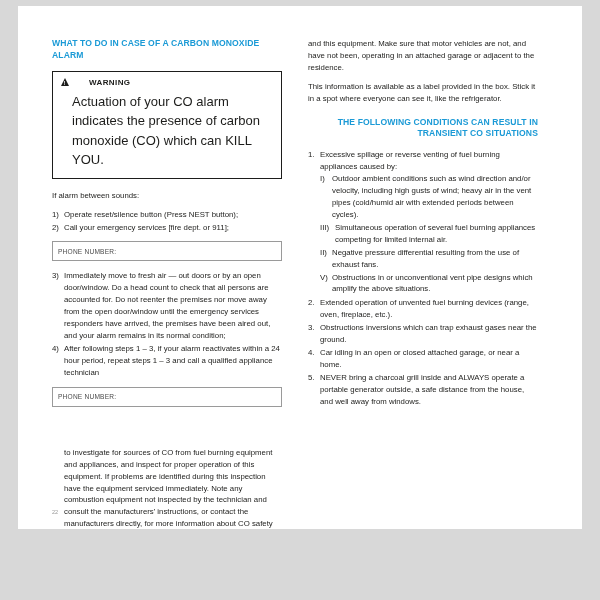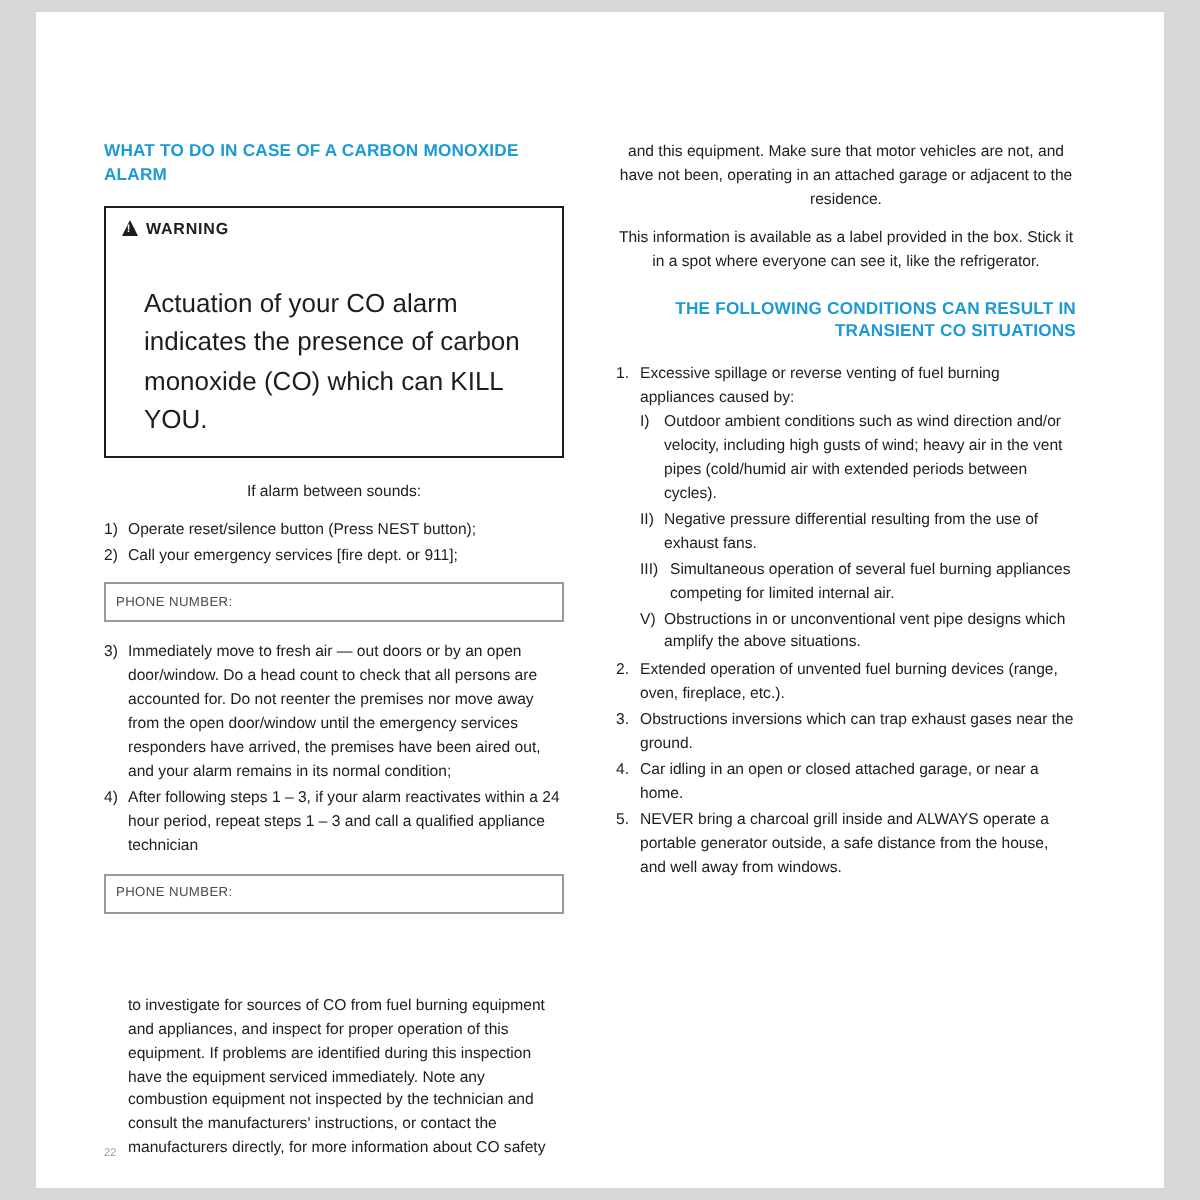--- a/index.html
+++ b/index.html
@@ -10,24 +10,24 @@
     width: 600px;
     height: 600px;
     background: #d8d8d8;
     font-family: "Liberation Sans", sans-serif;
   }
   .page {
     position: absolute;
     left: 18px;
     top: 6px;
     width: 564px;
-    height: 588px;
+    height: 523px;
     background: #ffffff;
     box-sizing: border-box;
-    padding: 64px 34px 20px 34px;
+    padding: 32px 34px 20px 34px;
     overflow: hidden;
   }
   .cols {
     display: flex;
     gap: 26px;
     height: 500px;
   }
   .col {
     width: 230px;
     position: relative;
@@ -47,22 +47,22 @@
     color: #1d1d1b;
   }
   .warning-box {
     border: 1px solid #1d1d1b;
     padding: 6px 8px 8px 8px;
     margin: 0 0 11px 0;
   }
   .warning-head {
     display: flex;
     align-items: center;
-    gap: 4px;
-    margin-bottom: 23px;
+    gap: 20px;
+    margin-bottom: 5px;
   }
   .warn-tri {
     width: 0;
     height: 0;
     border-left: 4.5px solid transparent;
     border-right: 4.5px solid transparent;
     border-bottom: 8px solid #1d1d1b;
     position: relative;
   }
   .warn-tri::after {
@@ -82,21 +82,20 @@
     color: #1d1d1b;
   }
   .warning-body {
     font-size: 13px;
     line-height: 1.5;
     color: #1d1d1b;
     padding-left: 11px;
   }
   .para {
     margin: 0 0 7px 0;
-    text-align: center;
   }
   .list {
     margin: 0 0 7px 0;
     padding: 0;
     list-style: none;
   }
   .list li {
     display: flex;
     margin-bottom: 1px;
   }
@@ -197,26 +196,26 @@
         <li>
           <span class="marker">1.</span>
           <span class="item-text">
             <span>Excessive spillage or reverse venting of fuel burning appliances caused by:</span>
             <ul class="sub-list">
               <li>
                 <span class="marker">I)</span>
                 <span class="item-text">Outdoor ambient conditions such as wind direction and/or velocity, including high gusts of wind; heavy air in the vent pipes (cold/humid air with extended periods between cycles).</span>
               </li>
               <li>
+                <span class="marker wide">III)</span>
+                <span class="item-text">Simultaneous operation of several fuel burning appliances competing for limited internal air.</span>
+              </li>
+              <li>
                 <span class="marker">II)</span>
                 <span class="item-text">Negative pressure differential resulting from the use of exhaust fans.</span>
-              </li>
-              <li>
-                <span class="marker wide">III)</span>
-                <span class="item-text">Simultaneous operation of several fuel burning appliances competing for limited internal air.</span>
               </li>
               <li>
                 <span class="marker">V)</span>
                 <span class="item-text">Obstructions in or unconventional vent pipe designs which amplify the above situations.</span>
               </li>
             </ul>
           </span>
         </li>
         <li>
           <span class="marker">2.</span>

